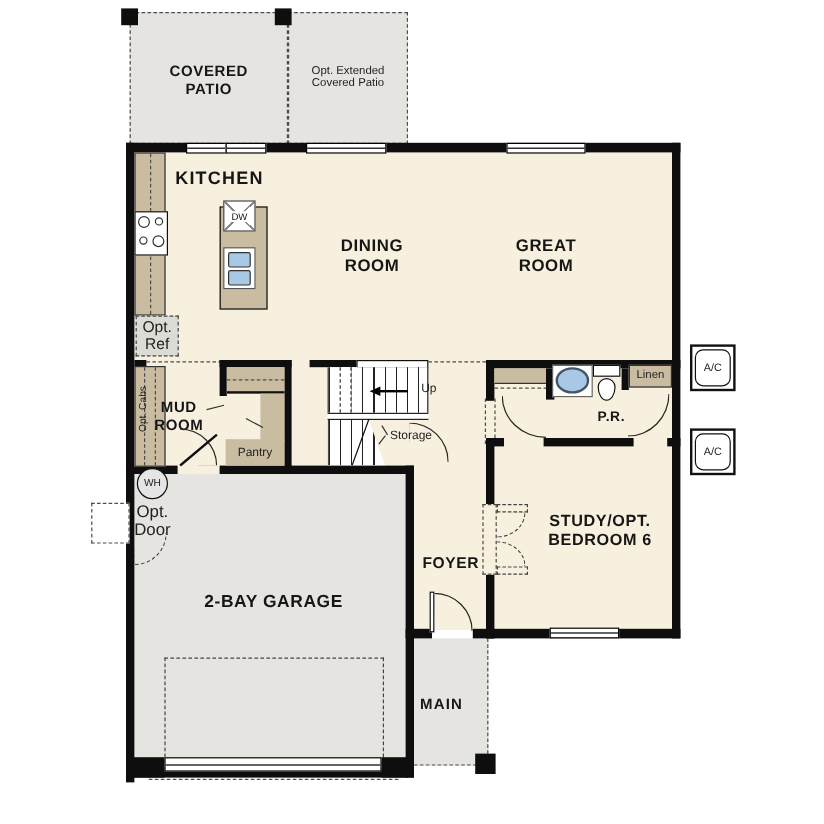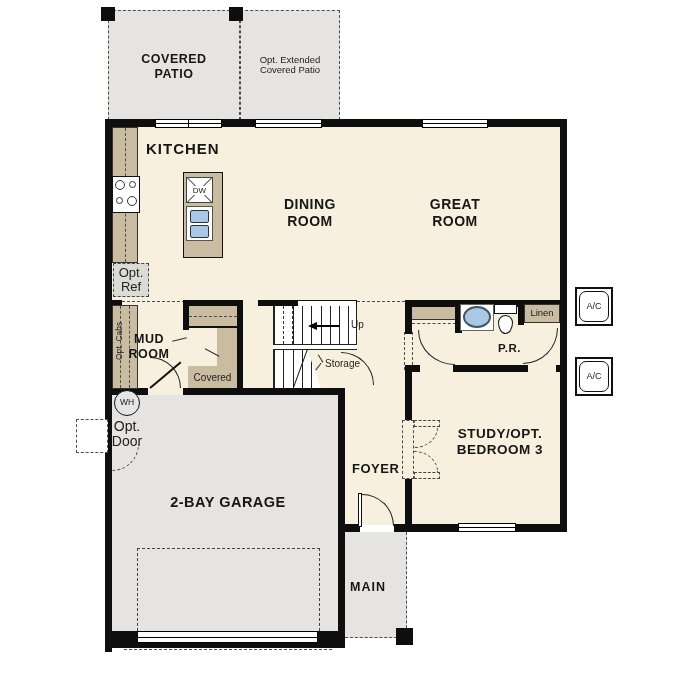--- a/index.html
+++ b/index.html
@@ -73,21 +73,21 @@
   <div class="a flexc" style="left:113px;top:263px;width:36px;height:34px;background:#dcdcd6;border:1.5px dashed #444">
     <span class="sm" style="position:static;font-size:13px;">Opt. Ref</span>
   </div>
   <div class="a tan" style="left:112px;top:305px;width:26px;height:84px;border:1px solid #333">
     <div class="a" style="left:30%;top:0;height:100%;border-left:1px dashed #4c4c4c"></div>
     <div class="a" style="left:65%;top:0;height:100%;border-left:1px dashed #4c4c4c"></div>
   </div>
   <div class="sm vert" style="left:115px;top:315px;width:22px;height:52px;font-size:8.5px;text-align:center">Opt. Cabs</div>
 
   <div class="a tan" style="left:183px;top:172px;width:40px;height:86px;border:1.2px solid #111"></div>
-  <div class="a flexc" style="left:186px;top:177px;width:27px;height:26px;background:#fff;border:1px solid #444;background-image:linear-gradient(to top right,transparent calc(50% - .7px),#888 calc(50% - .7px) calc(50% + .7px),transparent calc(50% + .7px)),linear-gradient(to bottom right,transparent calc(50% - .7px),#888 calc(50% - .7px) calc(50% + .7px),transparent calc(50% + .7px))">
+  <div class="a flexc" style="left:186px;top:167px;width:27px;height:26px;background:#fff;border:1px solid #444;background-image:linear-gradient(to top right,transparent calc(50% - .7px),#888 calc(50% - .7px) calc(50% + .7px),transparent calc(50% + .7px)),linear-gradient(to bottom right,transparent calc(50% - .7px),#888 calc(50% - .7px) calc(50% + .7px),transparent calc(50% + .7px))">
     <span style="font-size:8px;background:#fff;padding:0 1px">DW</span>
   </div>
   <div class="a" style="left:186px;top:206px;width:27px;height:35px;background:#fff;border:1px solid #555">
     <div class="a" style="left:3px;top:3px;width:19px;height:13px;background:#a9c8e6;border:1px solid #333;border-radius:2px"></div>
     <div class="a" style="left:3px;top:18px;width:19px;height:13px;background:#a9c8e6;border:1px solid #333;border-radius:2px"></div>
   </div>
 
   <div class="window" style="left:155px;top:119px;width:34px;height:9px"></div>
   <div class="window" style="left:188px;top:119px;width:34px;height:9px"></div>
   <div class="window" style="left:255px;top:119px;width:67px;height:9px"></div>
@@ -96,21 +96,21 @@
 
   <div class="lbl" style="left:146px;top:140px;font-size:15px;white-space:nowrap;letter-spacing:1px">KITCHEN</div>
   <div class="lbl" style="left:268px;top:196px;width:84px;font-size:14px">DINING ROOM</div>
   <div class="lbl" style="left:413px;top:196px;width:84px;font-size:14px">GREAT ROOM</div>
 
   <div class="a tan" style="left:189px;top:306px;width:48px;height:22px;border-bottom:2px solid #111">
     <div class="a" style="left:0;right:0;top:50%;border-top:1px dashed #4c4c4c"></div>
   </div>
   <div class="a tan" style="left:217px;top:328px;width:20px;height:40px"></div>
   <div class="a tan flexc" style="left:188px;top:366px;width:49px;height:22px">
-    <span class="sm" style="position:static;font-size:10px">Covered</span>
+    <span class="sm" style="position:static;font-size:10px">Pantry</span>
   </div>
   <div class="lbl" style="left:113px;top:332px;width:72px;font-size:12.5px">MUD ROOM</div>
   <div class="line" style="left:172px;top:339px;width:15px;height:1.2px;transform:rotate(-14deg)"></div>
   <div class="line" style="left:204px;top:352px;width:16px;height:1.2px;transform:rotate(28deg)"></div>
 
   <div class="arc" style="left:150px;top:357px;width:31px;height:31px;border-top:1.3px solid #222;border-right:1.3px solid #222;border-top-right-radius:100%"></div>
   <div class="line" style="left:150px;top:387px;width:40px;height:1.6px;transform:rotate(-40deg);transform-origin:left center;background:#111"></div>
 
   <div class="treads" style="left:273px;top:306px;width:84px;height:38px;border-left:1px solid #222;border-right:1px solid #222"></div>
   <div class="a" style="left:283px;top:306px;width:10px;height:38px;background:#fff;border-left:1.2px dashed #333;border-right:1.2px dashed #333"></div>
@@ -148,21 +148,21 @@
   <div class="wall" style="left:453px;top:365px;width:75px;height:7px"></div>
   <div class="wall" style="left:556px;top:365px;width:11px;height:7px"></div>
 
   <div class="wall" style="left:405px;top:370px;width:7px;height:52px"></div>
   <div class="wall" style="left:405px;top:478px;width:7px;height:54px"></div>
   <div class="a dash" style="left:402px;top:420px;width:12px;height:59px;background:#f8f0de"></div>
   <div class="a" style="left:414px;top:420px;width:26px;height:7px;border:1.2px dashed #444"></div>
   <div class="a" style="left:414px;top:472px;width:26px;height:7px;border:1.2px dashed #444"></div>
   <div class="arc" style="left:414px;top:427px;width:24px;height:21px;border-right:1.2px dashed #444;border-bottom:1.2px dashed #444;border-bottom-right-radius:100%"></div>
   <div class="arc" style="left:414px;top:451px;width:24px;height:21px;border-right:1.2px dashed #444;border-top:1.2px dashed #444;border-top-right-radius:100%"></div>
-  <div class="lbl" style="left:441px;top:426px;width:118px;font-size:13.5px">STUDY/OPT. BEDROOM 3</div>
+  <div class="lbl" style="left:441px;top:426px;width:118px;font-size:13.5px">STUDY/OPT. BEDROOM 6</div>
 
   <div class="lbl" style="left:352px;top:461px;font-size:13px;white-space:nowrap">FOYER</div>
   <div class="arc" style="left:362px;top:494px;width:32px;height:32px;border-top:1.3px solid #222;border-right:1.3px solid #222;border-top-right-radius:100%"></div>
   <div class="a" style="left:358px;top:493px;width:4px;height:34px;background:#fff;border:1px solid #111"></div>
 
   <div class="lbl" style="left:168px;top:494px;width:120px;font-size:14.5px">2-BAY GARAGE</div>
   <div class="a" style="left:137px;top:548px;width:183px;height:88px;border:1.3px dashed #444"></div>
   <div class="window" style="left:137px;top:631px;width:181px;height:12px"></div>
   <div class="wall" style="left:109px;top:631px;width:28px;height:17px"></div>
   <div class="wall" style="left:318px;top:631px;width:22px;height:17px"></div>

